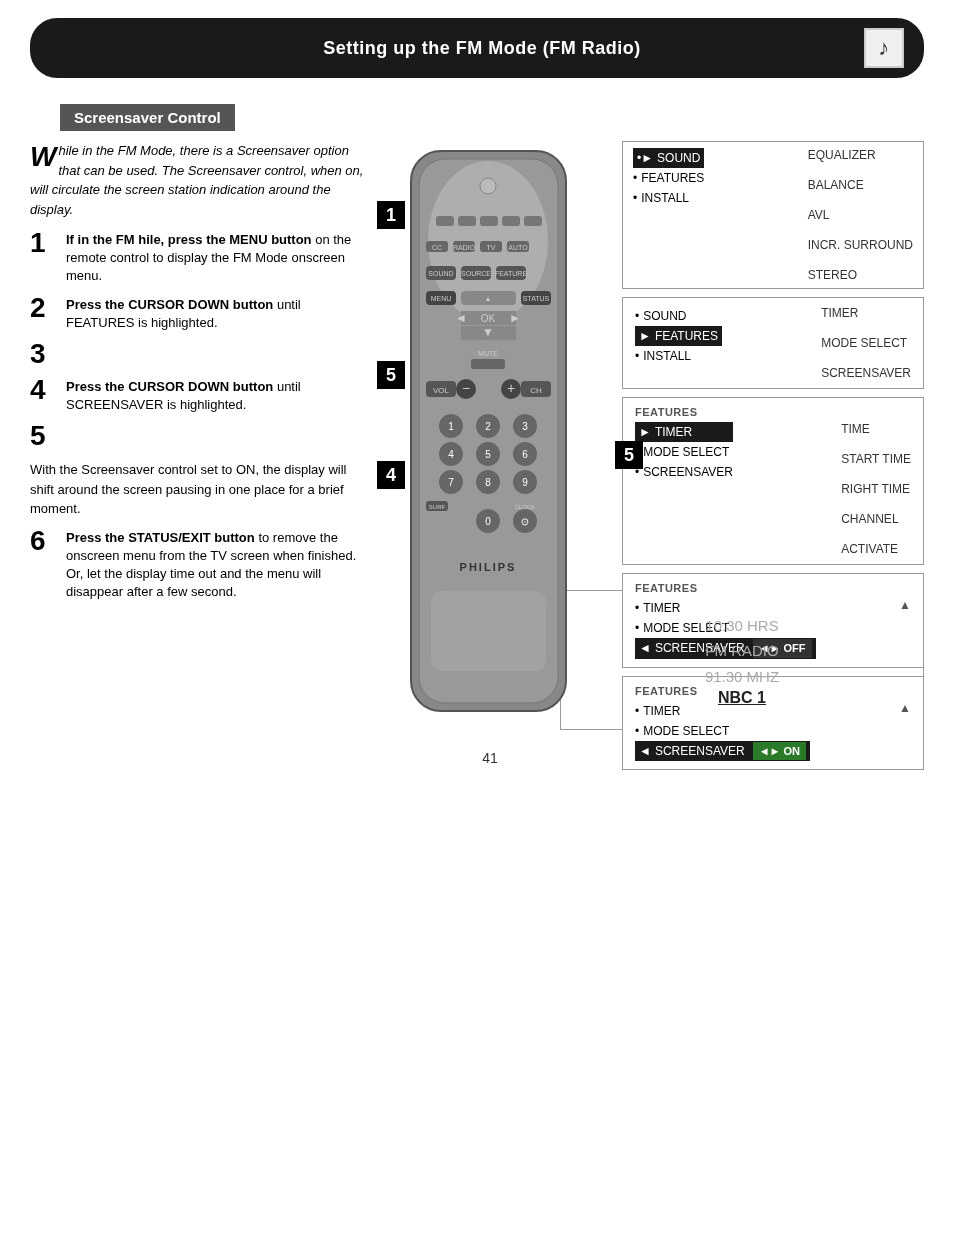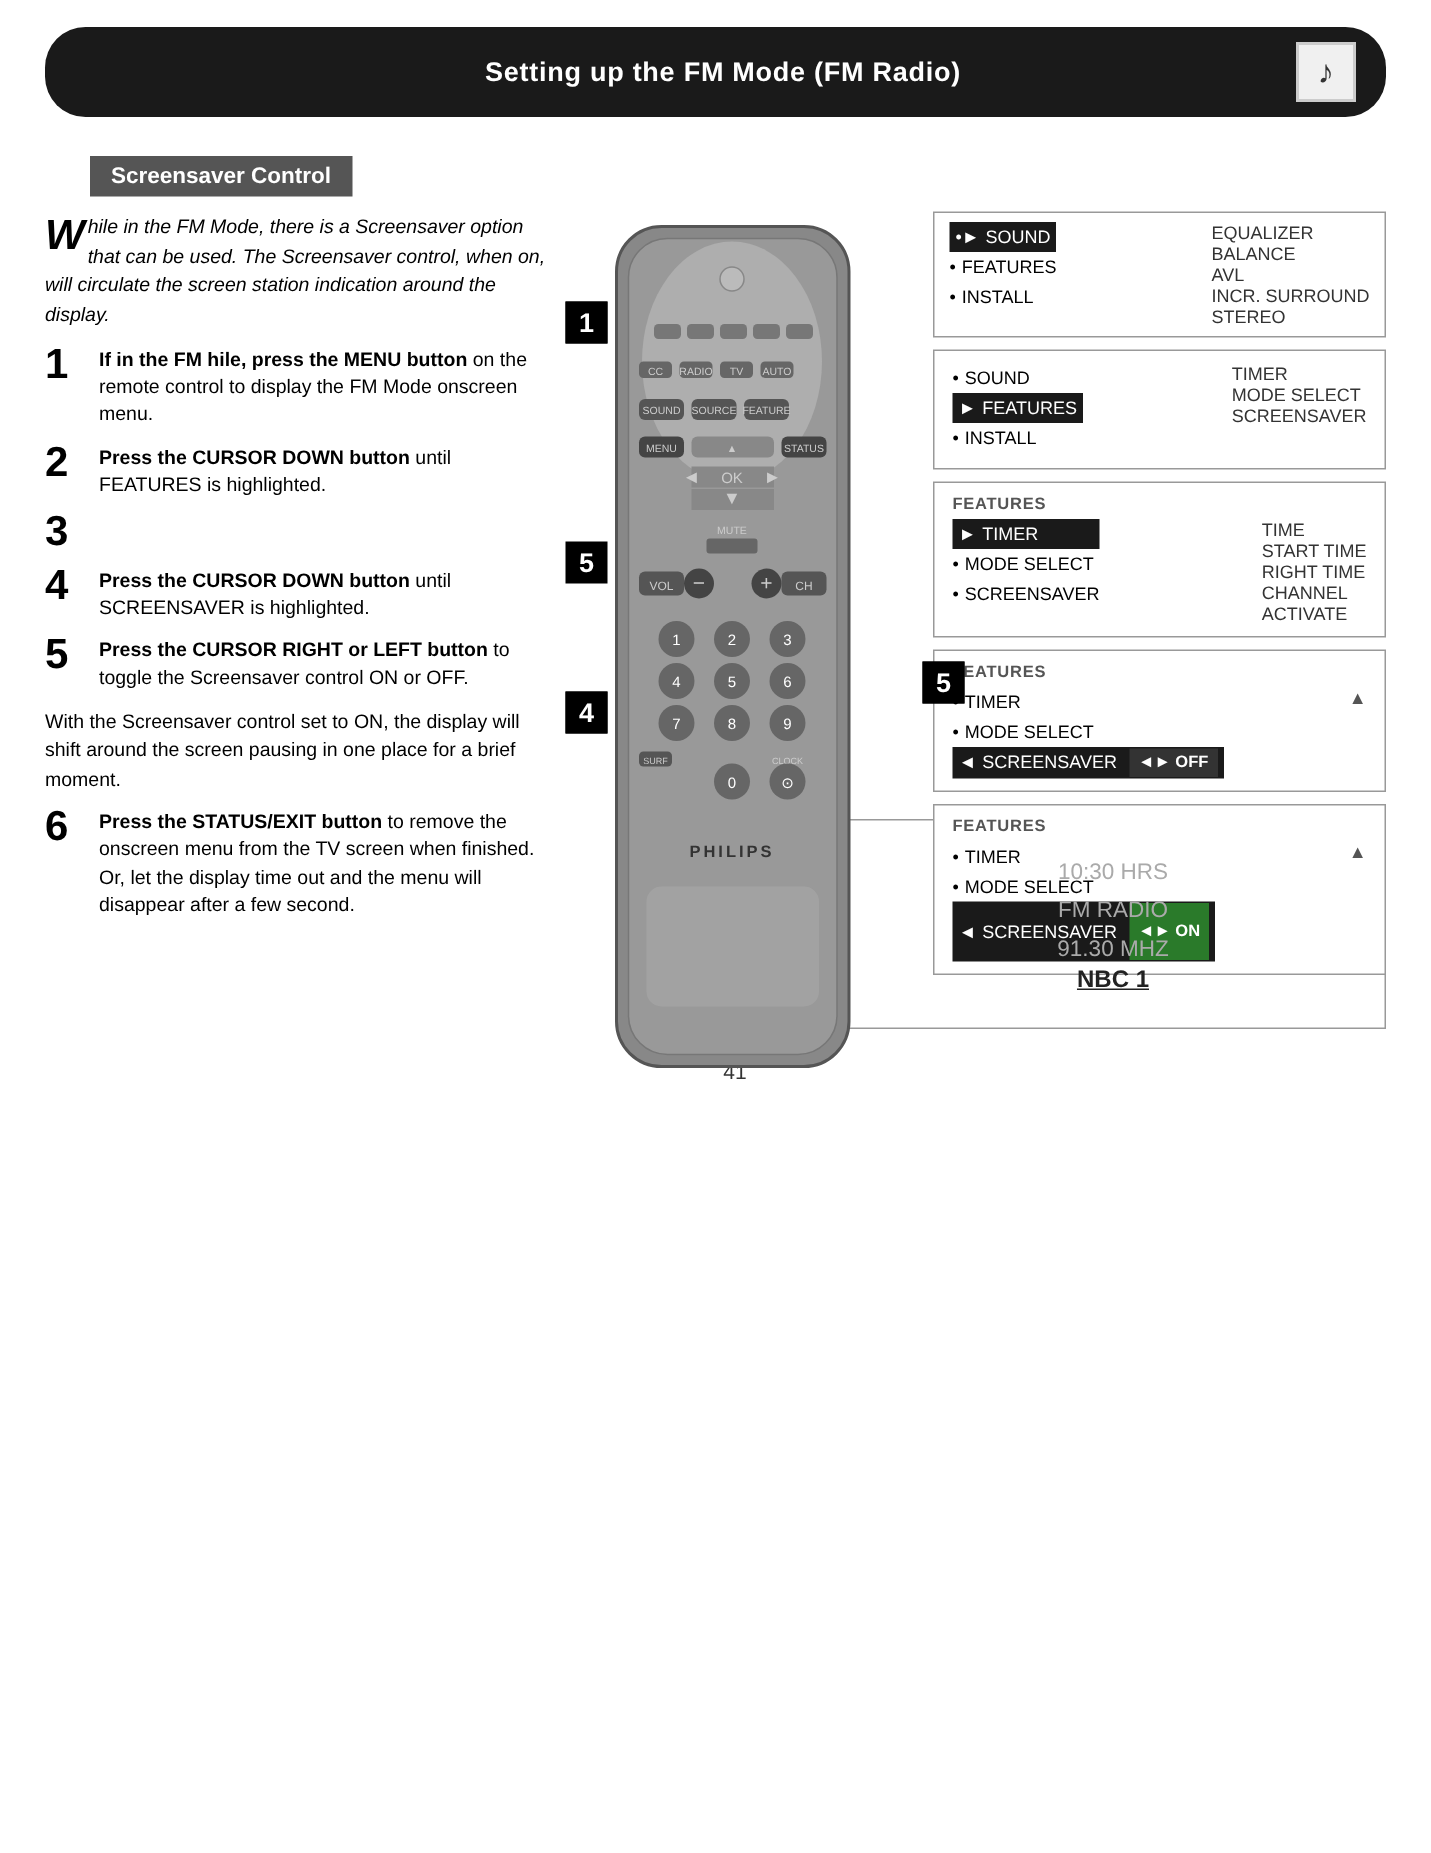--- a/index.html
+++ b/index.html
@@ -154,20 +154,21 @@
       background: #1a1a1a;
       color: #fff;
       padding: 1px 4px;
     }
     .menu-right-col {
       margin-left: 30px;
       font-size: 12px;
       color: #333;
       display: flex;
       flex-direction: column;
+      gap: 16px;
     }
     .menu-row {
       display: flex;
       align-items: flex-start;
       justify-content: space-between;
     }
     .menu-left-items {
       display: flex;
       flex-direction: column;
     }
@@ -233,21 +234,21 @@
       display: flex;
       align-items: center;
       justify-content: center;
       z-index: 10;
     }
 
     
     .on-badge {
       background: #2a7a2a;
       color: #fff;
-      padding: 11px 6px;
+      padding: 1px 6px;
       font-size: 11px;
       font-weight: bold;
       margin-left: 8px;
     }
     .off-badge {
       background: #333;
       color: #fff;
       padding: 1px 6px;
       font-size: 11px;
       font-weight: bold;
@@ -295,23 +296,20 @@
 
     <div class="step">
       <div class="step-number">4</div>
       <div class="step-text">
         <strong>Press the CURSOR DOWN button</strong> until SCREENSAVER is highlighted.
       </div>
     </div>
 
     <div class="step">
       <div class="step-number">5</div>
-      <div class="step-text">
-        <strong>Press the CURSOR RIGHT or LEFT button</strong> to toggle the Screensaver control ON or OFF.
-      </div>
     </div>
 
     <p class="note-text">With the Screensaver control set to ON, the display will shift around the screen pausing in one place for a brief moment.</p>
 
     <div class="step">
       <div class="step-number">6</div>
       <div class="step-text">
         <strong>Press the STATUS/EXIT button</strong> to remove the onscreen menu from the TV screen when finished. Or, let the display time out and the menu will disappear after a few second.
       </div>
     </div>

